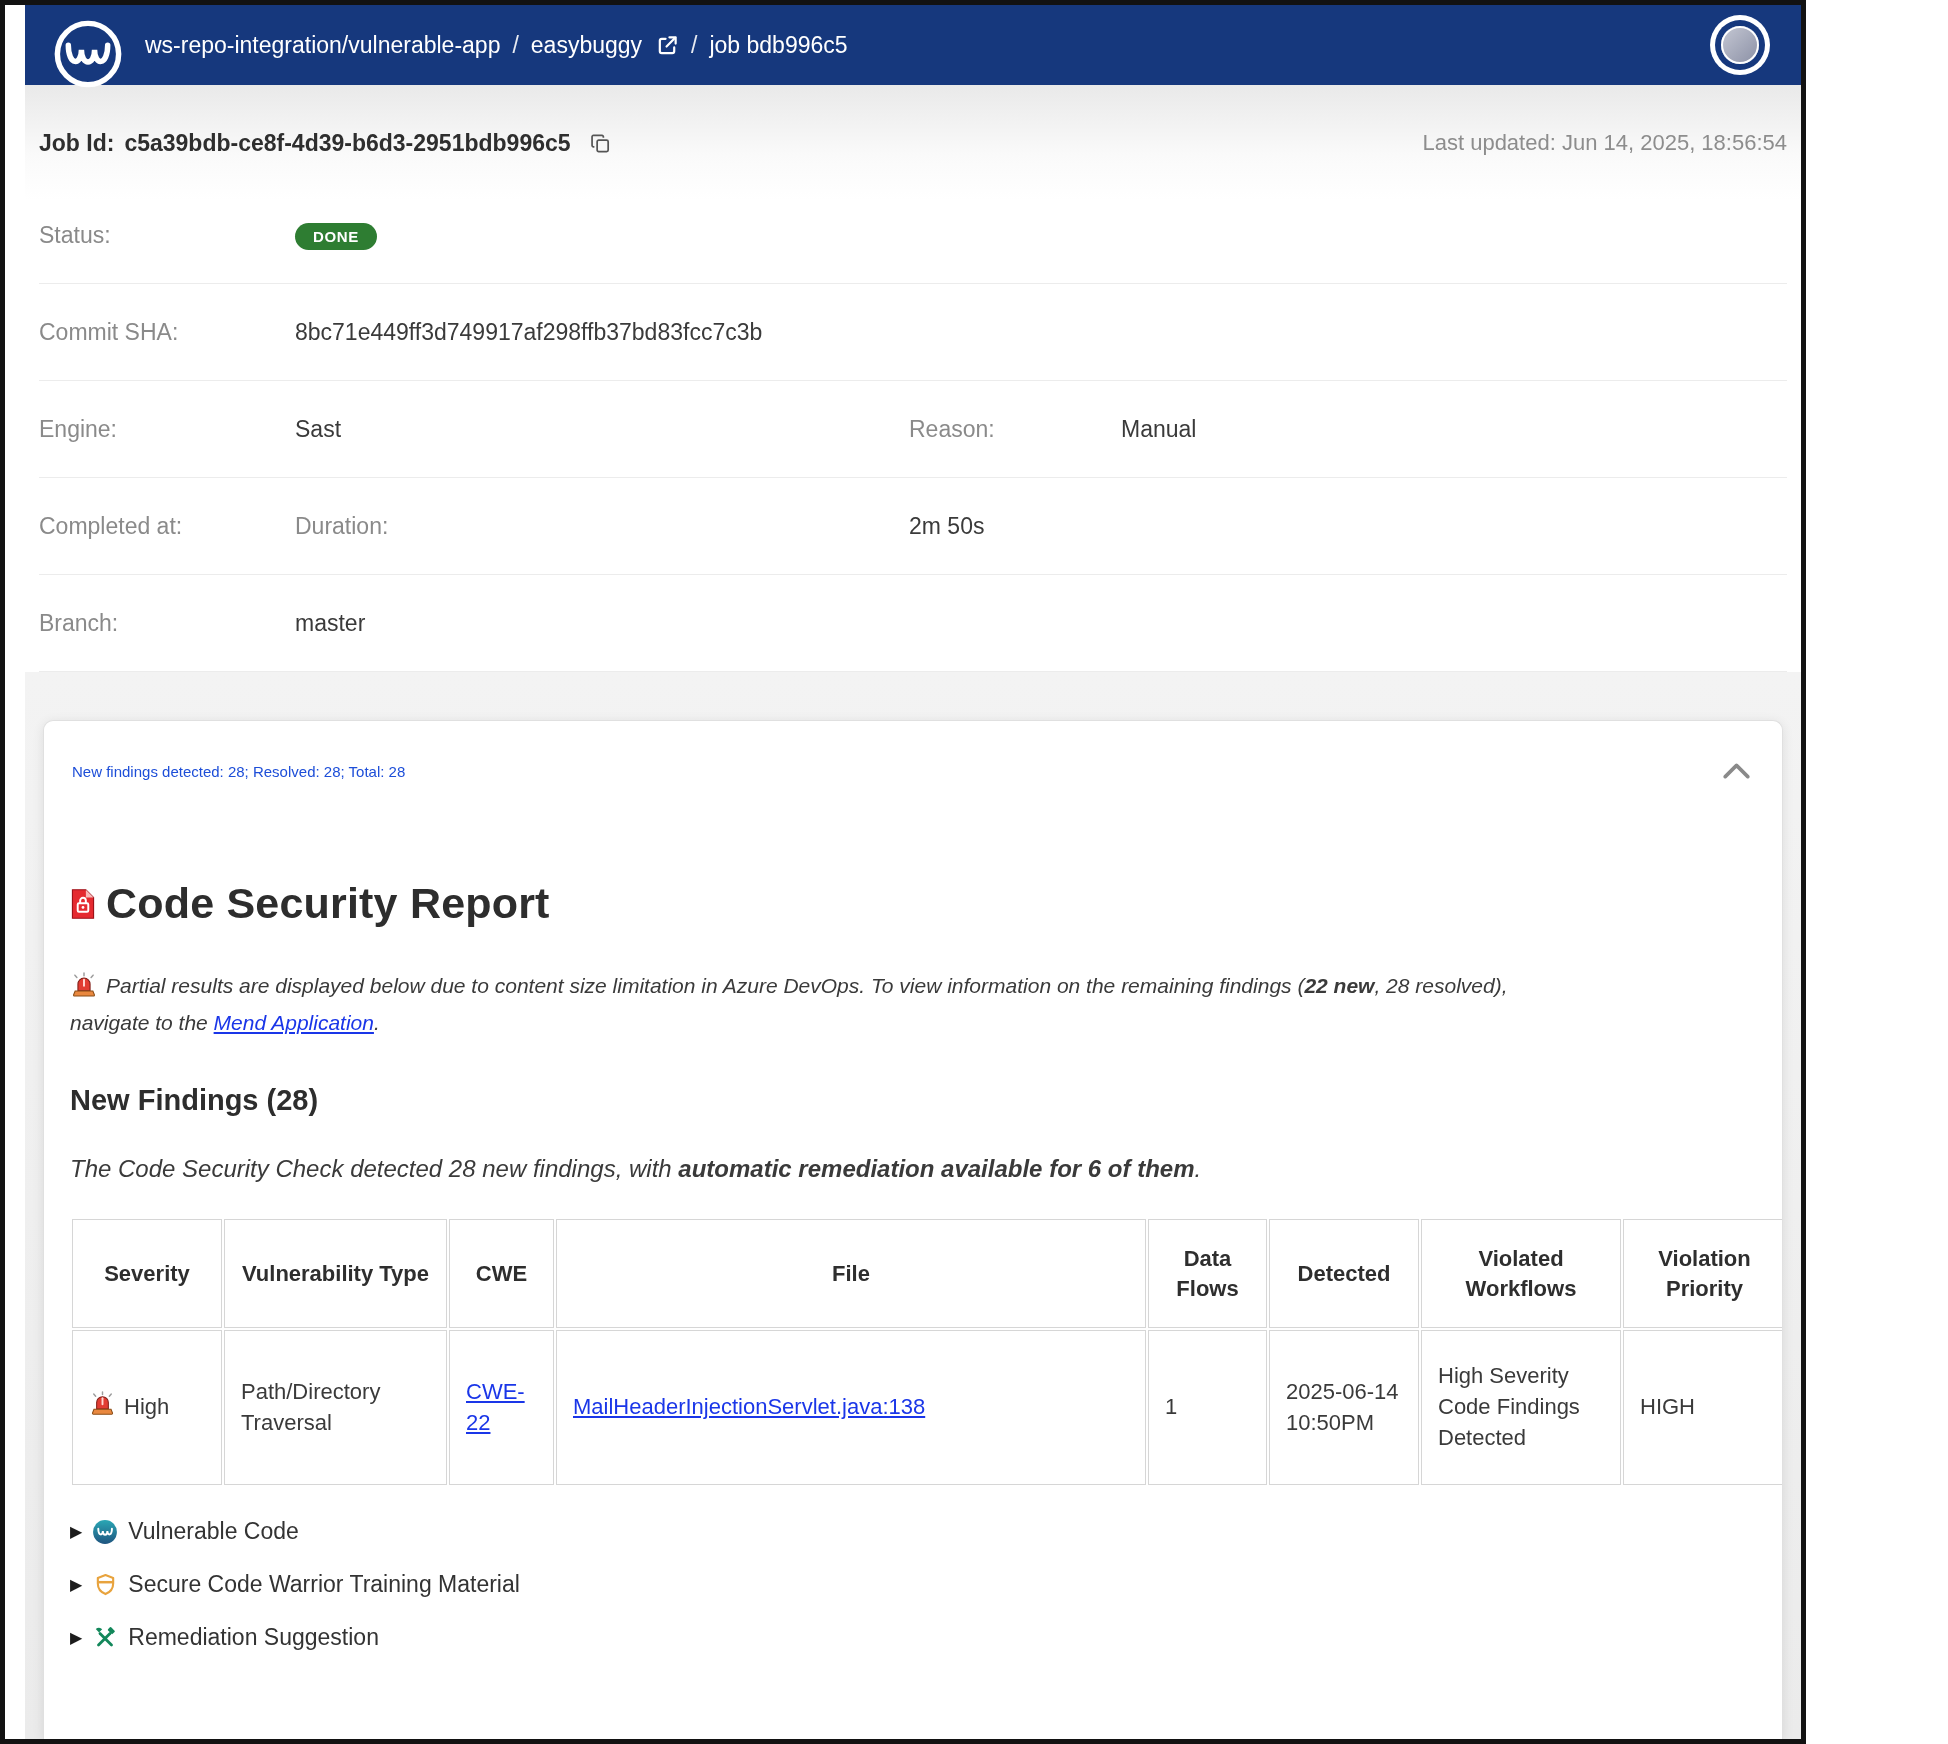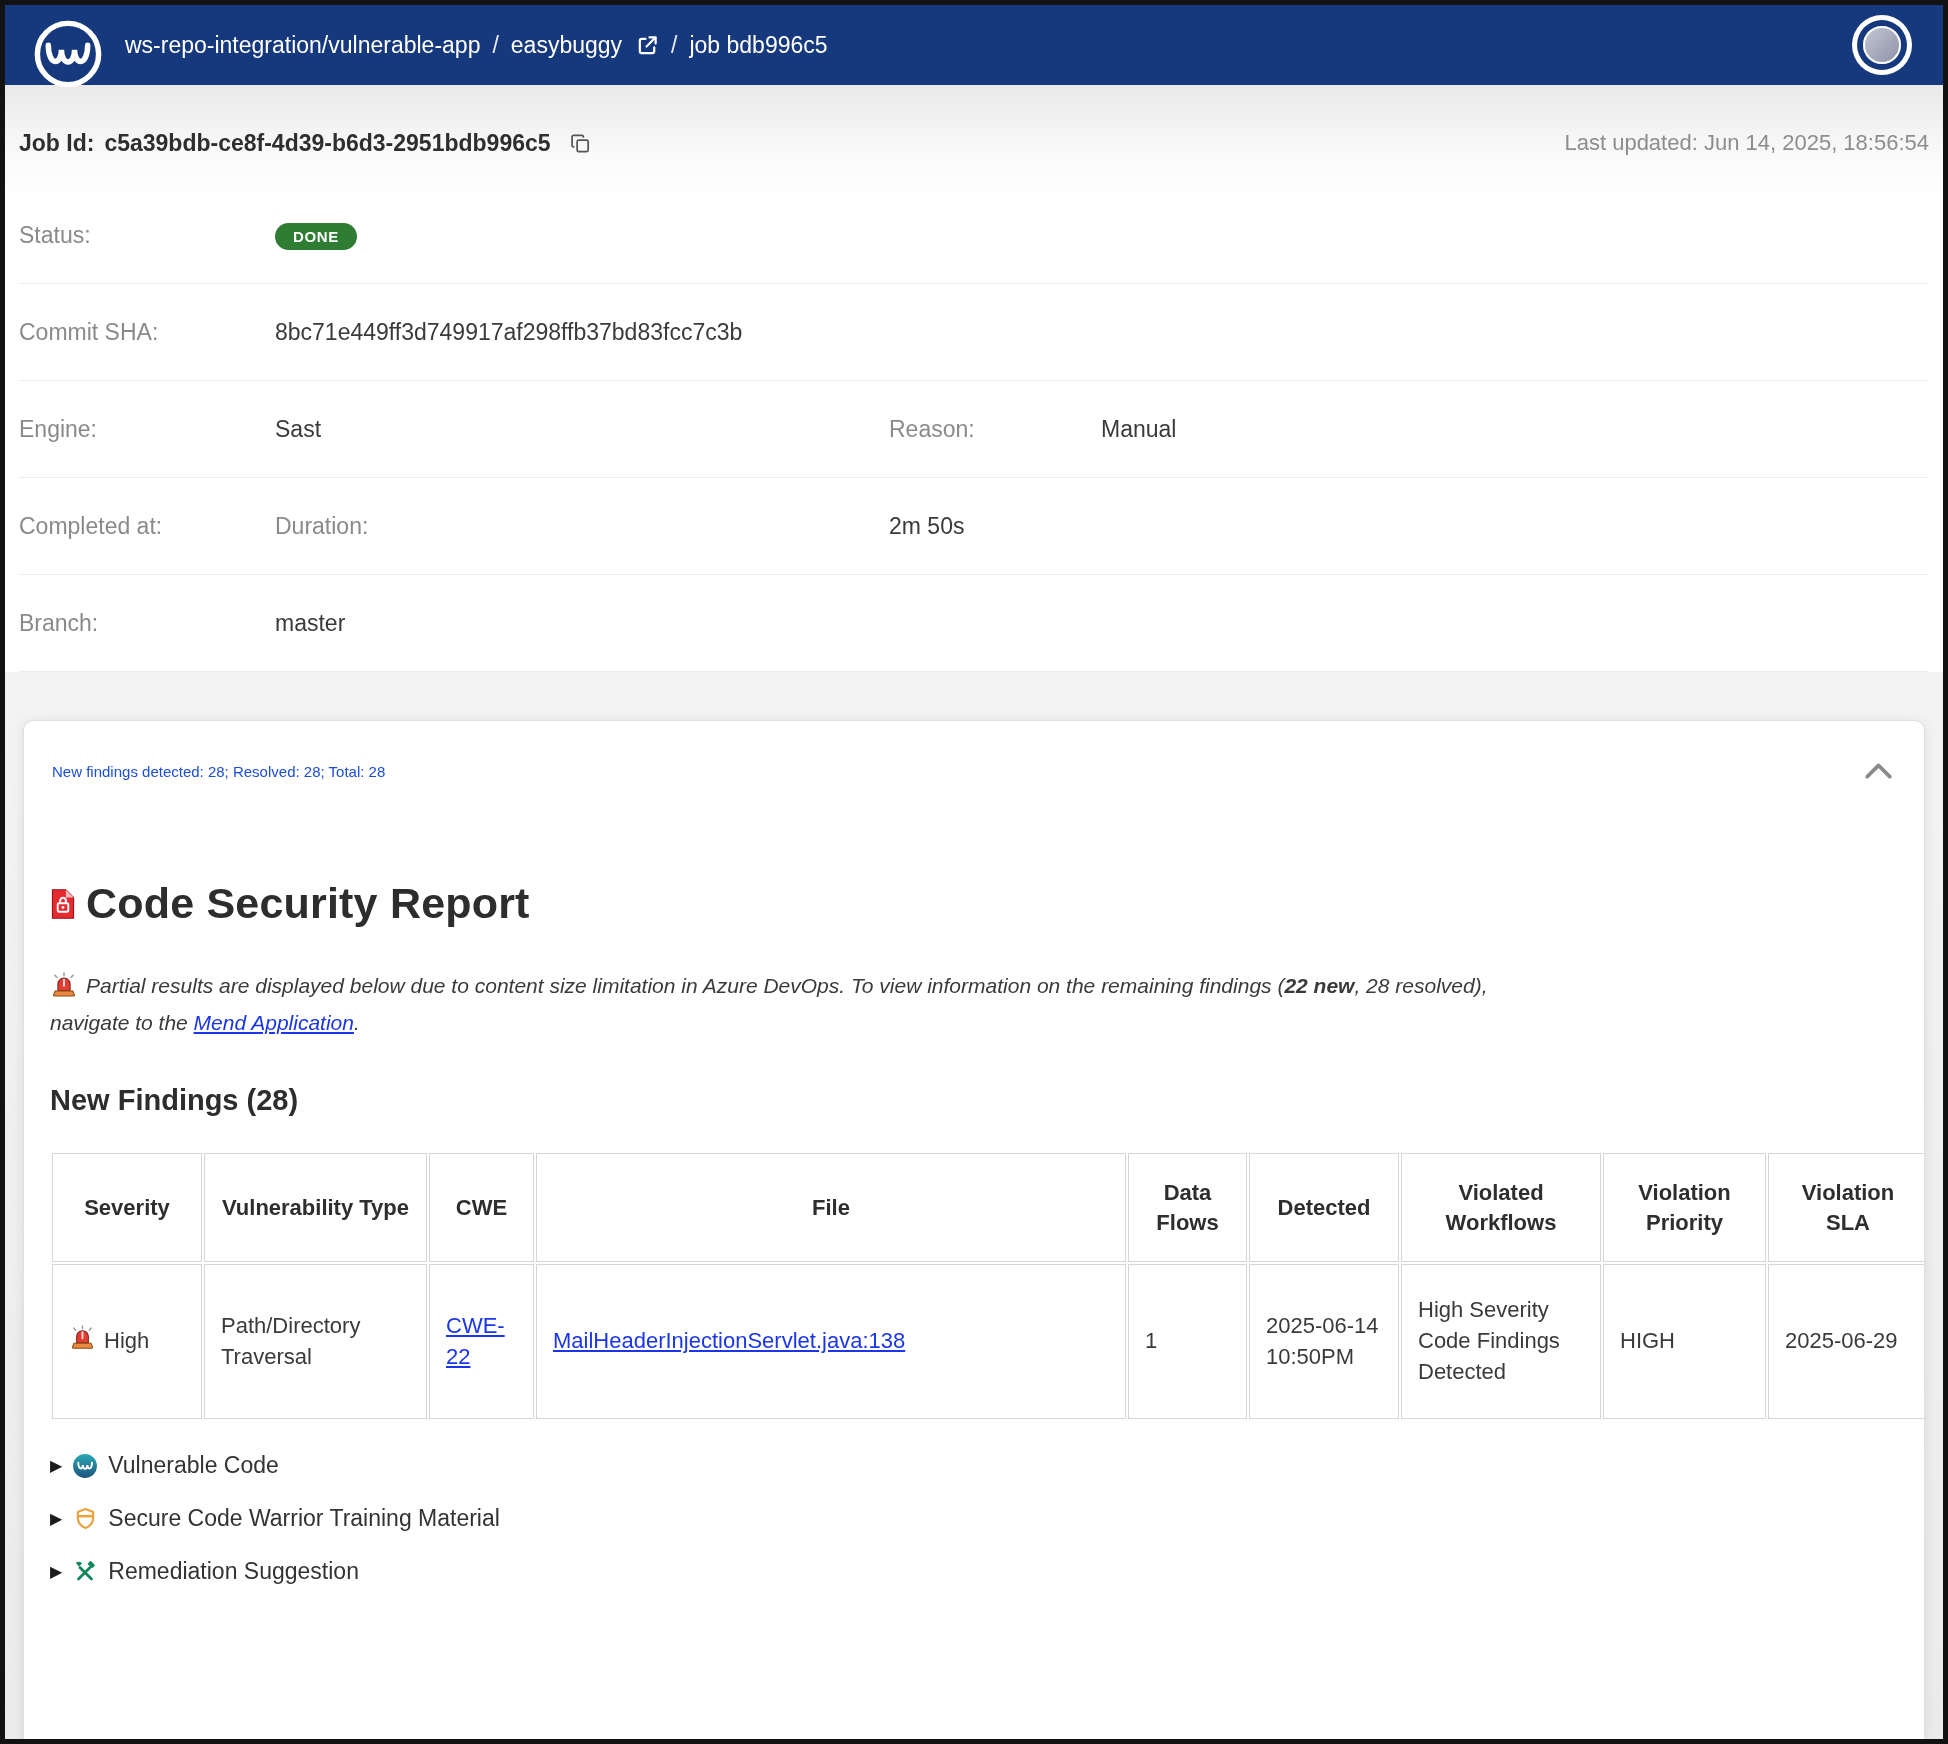--- a/index.html
+++ b/index.html
@@ -8,22 +8,22 @@
     --link-blue:#1a36e8;
     --label-gray:#8a8a8a;
     --text-dark:#333333;
     --divider:#ececec;
     --table-border:#d6d6d6;
   }
   *{box-sizing:border-box;}
   html,body{margin:0;padding:0;background:#fff;}
   body{font-family:"Liberation Sans","DejaVu Sans",sans-serif;color:var(--text-dark);}
   .screen{
-    width:1948px;height:1744px;border:5px solid #121212;background:#fff;
-    display:flex;flex-direction:column;overflow:hidden;position:relative;
+    width:1806px;height:1744px;border:5px solid #121212;background:#fff;
+    display:flex;flex-direction:column;overflow:hidden;position:relative;padding-left:20px;
   }
 
   
   .topbar{
     height:80px;background:var(--header-blue);display:flex;align-items:center;
     padding:0 28px;position:relative;z-index:5;flex:0 0 auto;
   }
   .logo{width:70px;height:70px;margin-top:18px;flex:0 0 auto;}
   .breadcrumb{display:flex;align-items:center;gap:12px;margin-left:22px;color:#fff;font-size:23px;}
   .breadcrumb .sep{opacity:.9;}
@@ -235,20 +235,23 @@
               </g>
               <path d="M6.8 10.2 a5.2 5.2 0 0 1 10.4 0 V16 H6.8 Z" fill="#e23d33" stroke="#7f1d16" stroke-width="0.9"></path>
               <path d="M12 6.4 v5.3" stroke="#ffd9d4" stroke-width="1.7" stroke-linecap="round"></path>
               <path d="M4.4 16.2 h15.2 l1.3 3.2 a0.8 0.8 0 0 1 -0.75 1.1 H3.85 a0.8 0.8 0 0 1 -0.75 -1.1 Z" fill="#e9883f" stroke="#8a4d17" stroke-width="0.9"></path>
             </svg>
           </span><span>Partial results are displayed below due to content size limitation in Azure DevOps. To view information on the remaining findings (</span><b>22 new</b><span>, 28 resolved), navigate to the </span><a class="link">Mend Application</a><span>.</span>
         </p>
 
         <h3 class="new-findings-h">New Findings (28)</h3>
 
+        <p class="detected-line">
+          <span>The Code Security Check detected 28 new findings, with </span><b>automatic remediation available for 6 of them</b><span>.</span>
+        </p>
 
         <table class="findings">
           <colgroup>
             <col style="width:150px">
               <col style="width:223px">
               <col style="width:105px">
               <col style="width:590px">
             <col style="width:119px">
               <col style="width:150px">
               <col style="width:200px">

